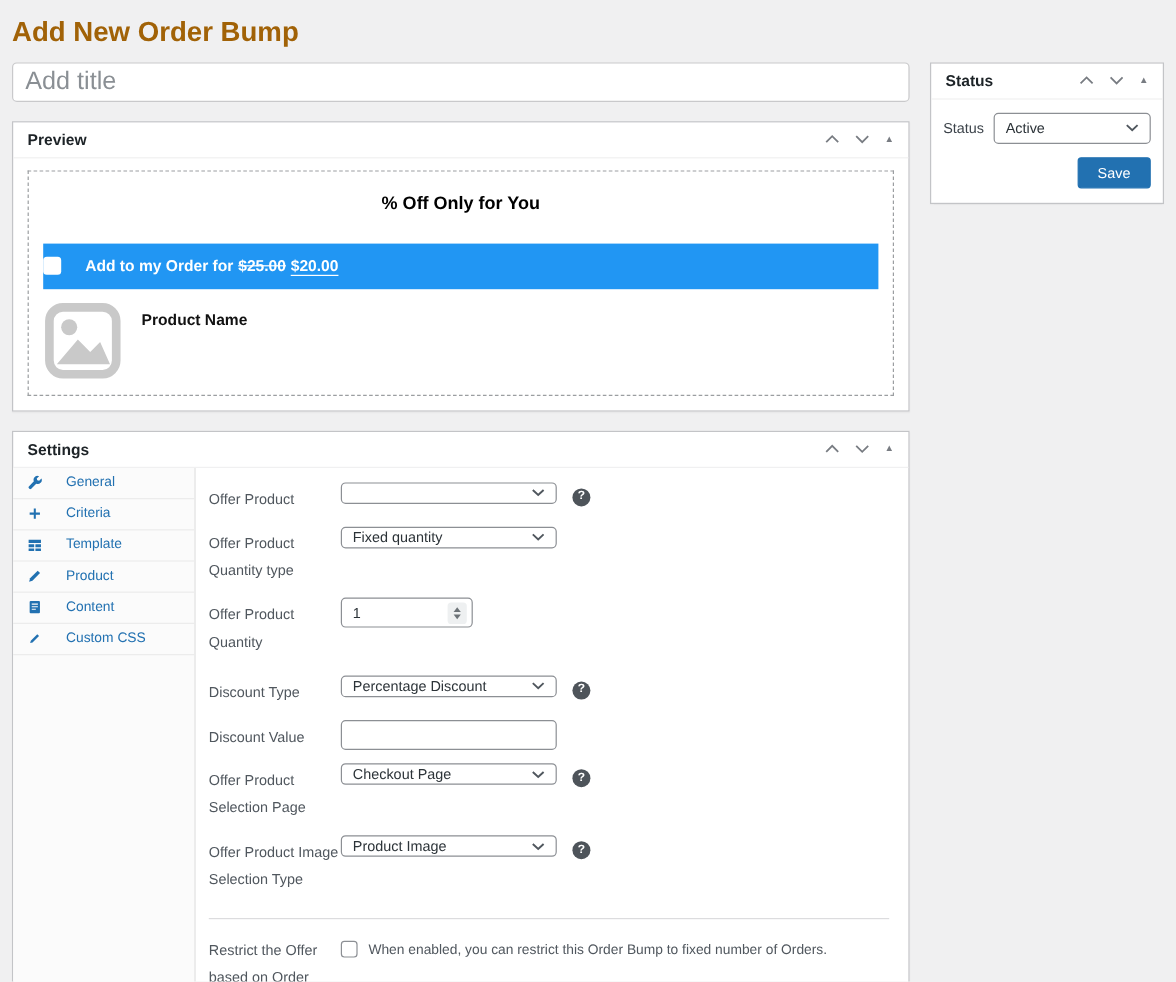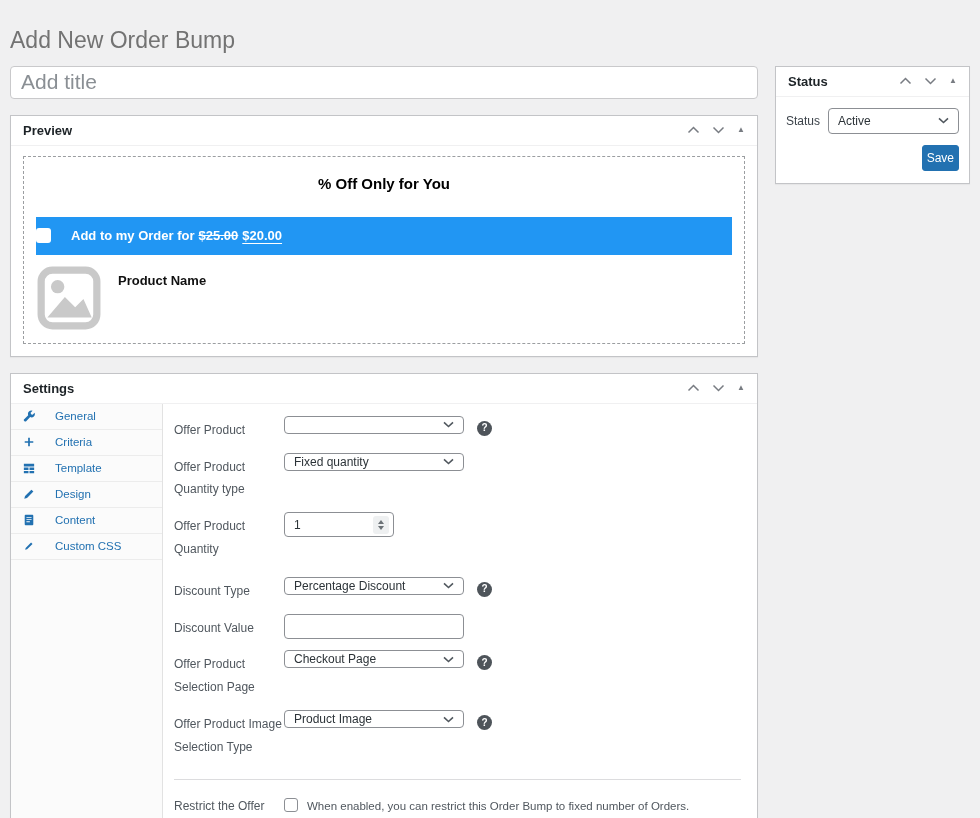--- a/index.html
+++ b/index.html
@@ -6,22 +6,22 @@
   html,body { margin:0; padding:0; }
   body {
     width: 980px; height: 818px;
     background: #f0f0f1;
     font-family: "Liberation Sans", sans-serif;
     color: #1d2327;
     overflow: hidden;
   }
   .wrap { padding: 0 10px; }
   h1.page-title {
-    font-size: 23px; font-weight: 400; color: #737373;
-    margin: 0; padding: 26px 0 10px 0; line-height: 1.3;
+    font-size: 23px; font-weight: 700; color: #a16207;
+    margin: 0; padding: 12px 0 10px 0; line-height: 1.3;
   }
   .columns { display: flex; align-items: flex-start; gap: 17px; }
   .main-col { width: 748px; flex: none; }
   .side-col { width: 195px; flex: none; }
 
   
   .title-input {
     width: 100%; height: 33px;
     border: 1px solid #c9c9cb; border-radius: 4px;
     background: #fff; padding: 3px 10px;
@@ -135,21 +135,21 @@
   .rdesc { font-size: 11.5px; color: #50575e; line-height: 1.6; padding-top: 2px; flex: 1; }
 
   
   .status-body { padding: 11px 10px 12px 10px; }
   .status-row { display: flex; align-items: center; gap: 8px; }
   .status-label { font-size: 12px; color: #3c434a; flex: none; }
   .status-sel { flex: 1; width: auto; height: 26px; }
   .save-row { text-align: right; margin-top: 11px; }
   .save-btn {
     background: #2271b1; border: 1px solid #2271b1; border-radius: 3px;
-    color: #fff; font-size: 12px; padding: 5px 4px; cursor: pointer;
+    color: #fff; font-size: 12px; padding: 5px 16px; cursor: pointer;
     font-family: "Liberation Sans", sans-serif;
   }
 </style>
 </head>
 <body>
 
 <div class="wrap">
   <h1 class="page-title">Add New Order Bump</h1>
 
   <div class="columns">
@@ -237,21 +237,21 @@
             <div class="tab">
               <svg width="12" height="12" viewBox="0 0 14 14">
                   <path fill="#2271b1" d="M1 2h12v3.2H1z M1 6.4h5.4v3H1z M7.6 6.4H13v3H7.6z M1 10.6h5.4V13H1z M7.6 10.6H13V13H7.6z"></path>
                 </svg>
               <span>Template</span>
             </div>
             <div class="tab">
               <svg width="12" height="12" viewBox="0 0 14 14">
                   <path fill="#2271b1" d="M1.5 12.5l.9-3.2 7.4-7.4 2.3 2.3-7.4 7.4-3.2.9z"></path>
                 </svg>
-              <span>Design</span>
+              <span>Product</span>
             </div>
             <div class="tab">
               <svg width="12" height="12" viewBox="0 0 14 14">
                   <path fill="#2271b1" d="M3 1h8a1 1 0 0 1 1 1v10a1 1 0 0 1-1 1H3a1 1 0 0 1-1-1V2a1 1 0 0 1 1-1z"></path>
                   <path fill="#fbfbfb" d="M4 3.5h6v1H4z M4 6h6v1H4z M4 8.5h4v1H4z"></path>
                 </svg>
               <span>Content</span>
             </div>
             <div class="tab">
               <svg width="12" height="12" viewBox="0 0 14 14">

